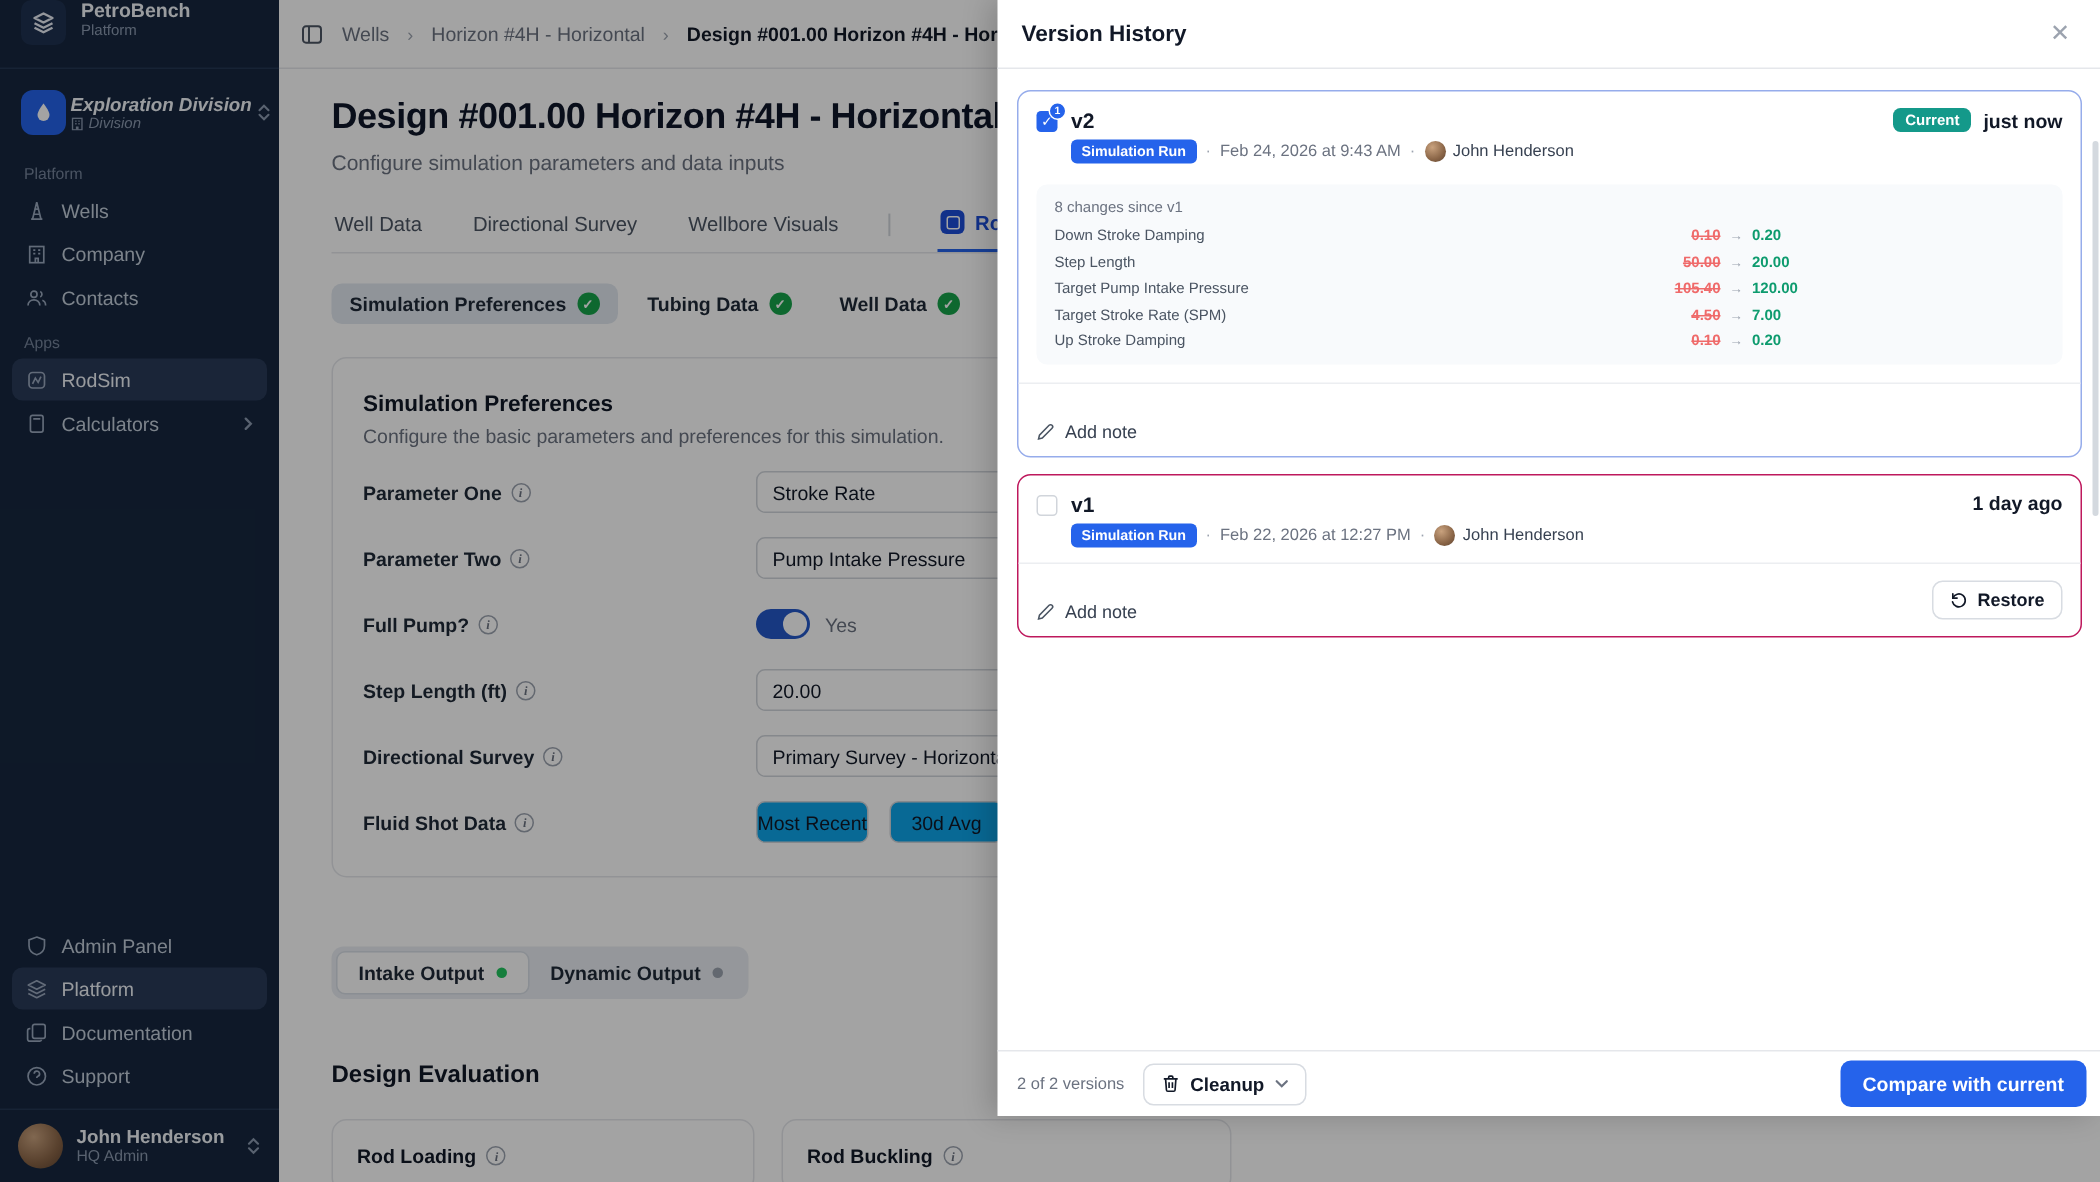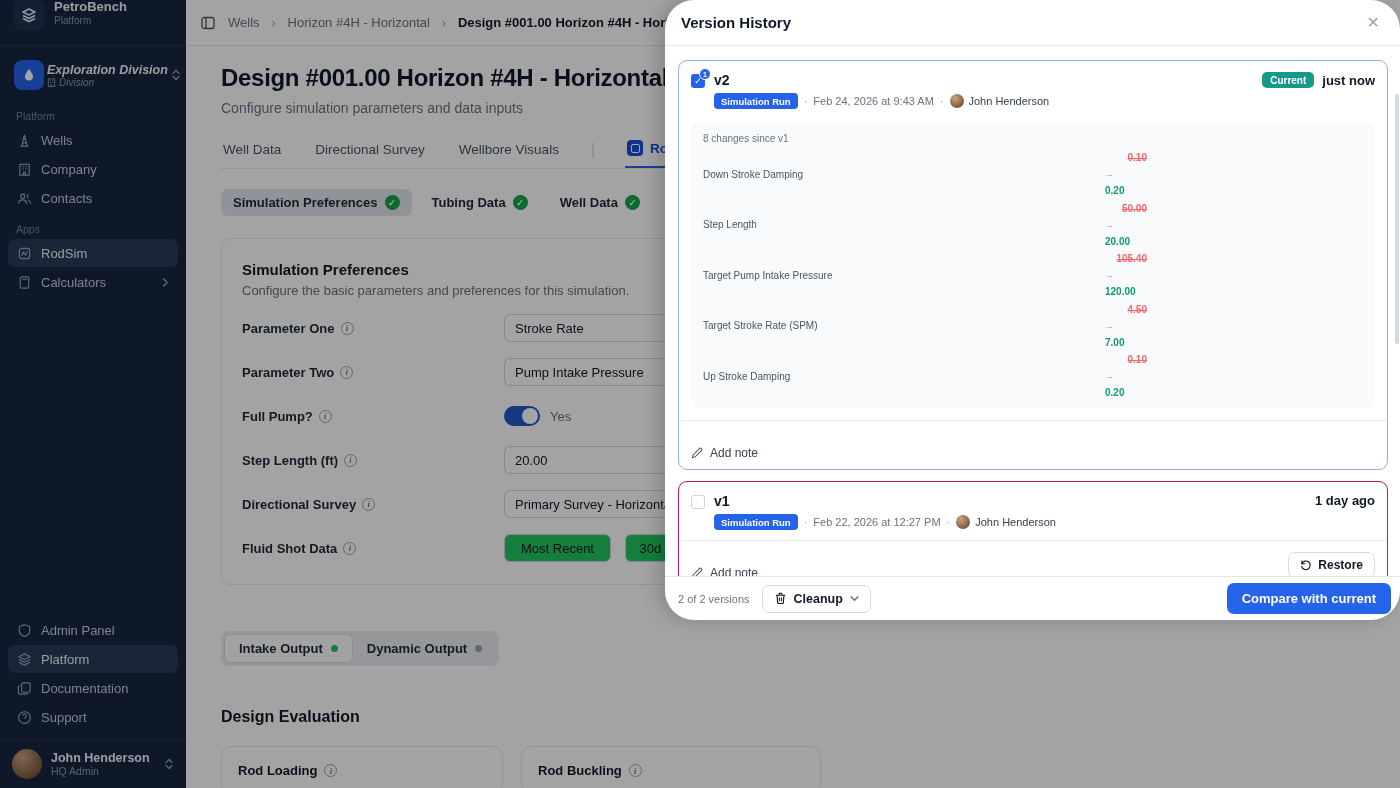--- a/index.html
+++ b/index.html
@@ -52,34 +52,34 @@
   .prefs-card { width:1000px; border:1px solid #e5e7eb; border-radius:10px; margin-top:22px; padding:22px 20px; background:#fff; }
   .card-h { font-size:15px; font-weight:bold; color:#111827; }
   .card-sub { font-size:13px; color:#6b7280; margin-top:5px; }
   .frow { display:flex; align-items:center; margin-top:16px; min-height:28px; }
   .flabel { width:262px; font-size:13px; color:#1f2937; font-weight:bold; display:flex; align-items:center; gap:6px; }
   .info-i { width:13px; height:13px; border:1px solid #9ca3af; border-radius:50%; color:#6b7280; font-size:8.5px; display:inline-flex; align-items:center; justify-content:center; font-style:italic; font-family:"Liberation Serif", serif; flex:none; }
   .fselect { width:330px; height:28px; border:1px solid #d1d5db; border-radius:6px; background:#fff; font-size:13px; color:#111827; display:flex; align-items:center; padding:0 10px; white-space:nowrap; overflow:hidden; }
   .toggle { width:36px; height:20px; border-radius:10px; background:#2558c9; position:relative; flex:none; cursor:pointer; }
   .toggle::after { content:""; position:absolute; right:2px; top:2px; width:16px; height:16px; border-radius:50%; background:#fff; }
   .toggle-lab { font-size:13px; color:#6b7280; margin-left:10px; }
-  .seg-btn { height:28px; border:1px solid #d1d5db; border-radius:6px; background:#22c55e; font-size:13px; color:#111827; display:inline-flex; align-items:center; justify-content:center; padding:0 16px; margin-right:14px; cursor:pointer; white-space:nowrap; }
+  .seg-btn { height:28px; border:1px solid #d1d5db; border-radius:6px; background:#0ea5e9; font-size:13px; color:#111827; display:inline-flex; align-items:center; justify-content:center; padding:0 0; margin-right:14px; cursor:pointer; white-space:nowrap; }
   .outtabs { display:inline-flex; background:#e9edf2; border-radius:8px; padding:3px; margin-top:46px; margin-left:0; }
   .outtab { font-size:13px; color:#1f2937; font-weight:bold; padding:6px 14px; border-radius:6px; display:flex; align-items:center; gap:8px; cursor:pointer; white-space:nowrap; }
   .outtab.active { background:#fdfdfd; border:1px solid #d8dee6; }
   .dot { width:7px; height:7px; border-radius:50%; flex:none; }
   .eval-h { font-size:16px; font-weight:bold; color:#111827; margin-top:42px; }
   .evalrow { display:flex; gap:18px; margin-top:20px; }
   .eval-card { width:282px; border:1px solid #e5e7eb; border-radius:10px; padding:16px; background:#fff; flex:none; }
   .eval-card.wide { width:300px; }
   .eval-title { font-size:13px; font-weight:bold; color:#111827; display:flex; align-items:center; gap:7px; }
 
   
   .overlay { position:absolute; inset:0; background:rgba(0,0,0,0.36); z-index:50; }
-  .panel { position:absolute; left:665px; top:0; width:735px; height:620px; background:#fff; z-index:100; box-shadow:-6px 0 18px rgba(0,0,0,0.18); display:flex; flex-direction:column;border-radius:29px; }
+  .panel { position:absolute; left:665px; top:0; width:735px; height:744px; background:#fff; z-index:100; box-shadow:-6px 0 18px rgba(0,0,0,0.18); display:flex; flex-direction:column; }
   .panel-head { height:46px; display:flex; align-items:center; padding:0 16px; border-bottom:1px solid #e5e7eb; flex:none; }
   .panel-title { font-size:15px; font-weight:bold; color:#111827; }
   .panel-close { margin-left:auto; color:#9ca3af; font-size:16px; cursor:pointer; line-height:1; padding:4px; }
   .panel-body { flex:1; padding:14px 12px 0 13px; position:relative; overflow:hidden; }
   .vcard { border:1px solid #be185d; border-radius:9px; background:#fff; margin-bottom:11px; }
   .vcard.selected { border:1.5px solid #96aceb; }
   .vhead { padding:11px 12px 10px; position:relative; }
   .vrow1 { display:flex; align-items:flex-start; gap:9px; }
   .cbox { width:14px; height:14px; border-radius:3px; flex:none; position:relative; margin-top:2px; cursor:pointer; }
   .cbox.checked { background:#2563eb; color:#fff; font-size:9px; display:flex; align-items:center; justify-content:center; }
@@ -91,21 +91,21 @@
   .vtime { font-size:13px; font-weight:bold; color:#111827; white-space:nowrap; }
   .vmeta { display:flex; align-items:center; gap:6px; margin:5px 0 0 23px; }
   .badge-run { background:#2563eb; color:#fff; font-size:9.5px; font-weight:bold; padding:2.5px 7px; border-radius:4px; white-space:nowrap; }
   .vdate { font-size:11px; color:#6b7280; white-space:nowrap; }
   .vdot { color:#9ca3af; font-size:11px; }
   .vauthor { font-size:11px; color:#374151; display:flex; align-items:center; gap:5px; white-space:nowrap; }
   .changes { margin:4px 12px 12px; background:#f8fafc; border-radius:7px; padding:10px 12px 10px 12px; }
   .chg-head { font-size:10px; color:#6b7280; margin-bottom:8px; }
   .chg-row { display:flex; align-items:center; font-size:10px; margin-top:6.5px; }
   .chg-field { color:#4b5563; }
-  .chg-vals { margin-left:auto; display:flex; gap:6px; width:258px;flex-direction:column; }
+  .chg-vals { margin-left:auto; display:flex; gap:6px; width:258px; }
   .chg-old { color:#ef6a6a; text-decoration:line-through; width:42px; text-align:right; font-weight:bold; }
   .chg-arrow { color:#9ca3af; font-size:9px; }
   .chg-new { color:#0d9b6e; font-weight:bold; }
   .vfoot { border-top:1px solid #eceef1; padding:9px 12px; display:flex; align-items:center; }
   .addnote { display:flex; align-items:center; gap:7px; font-size:12px; color:#374151; cursor:pointer;margin-top:16px; }
   .restore-btn { margin-left:auto; display:flex; align-items:center; gap:6px; font-size:12px; font-weight:bold; color:#111827; border:1px solid #d8dce2; border-radius:7px; padding:5px 11px; background:#fff; cursor:pointer; }
   .scroll-thumb { position:absolute; right:1px; top:48px; width:4px; height:250px; background:#d4d9df; border-radius:2px; }
   .panel-foot { flex:none; height:44px; border-top:1px solid #e5e7eb; display:flex; align-items:center; padding:0 9px 0 13px; gap:12px; }
   .vcount { font-size:11px; color:#6b7280; white-space:nowrap; }
   .cleanup-btn { display:flex; align-items:center; gap:7px; border:1px solid #d8dce2; border-radius:7px; background:#fff; font-size:12.5px; font-weight:bold; color:#111827; padding:6px 11px; cursor:pointer; }

